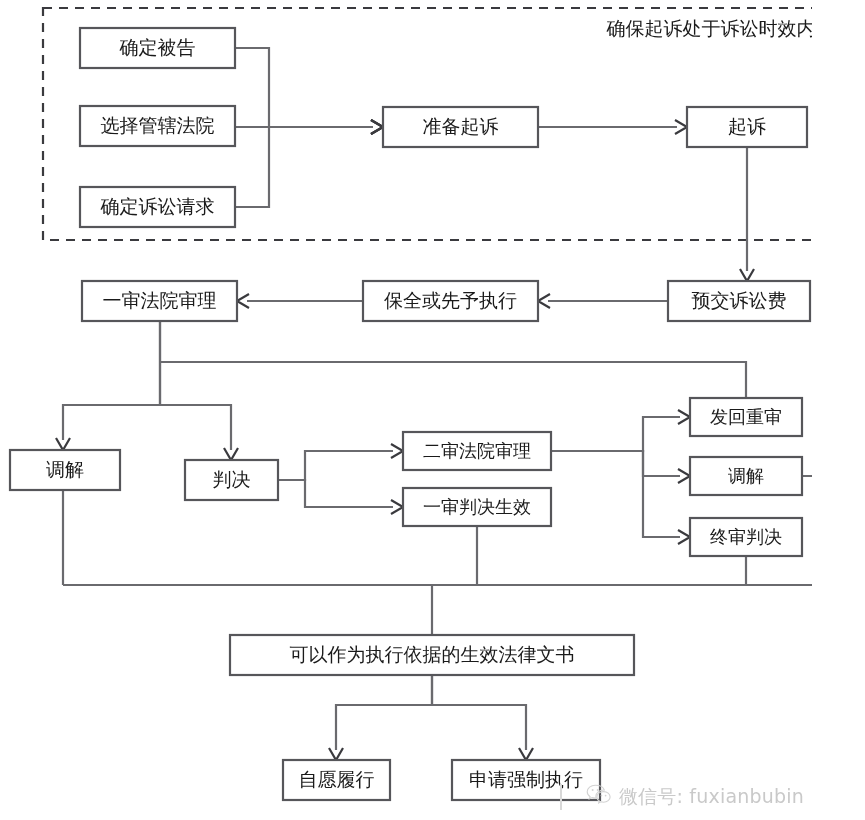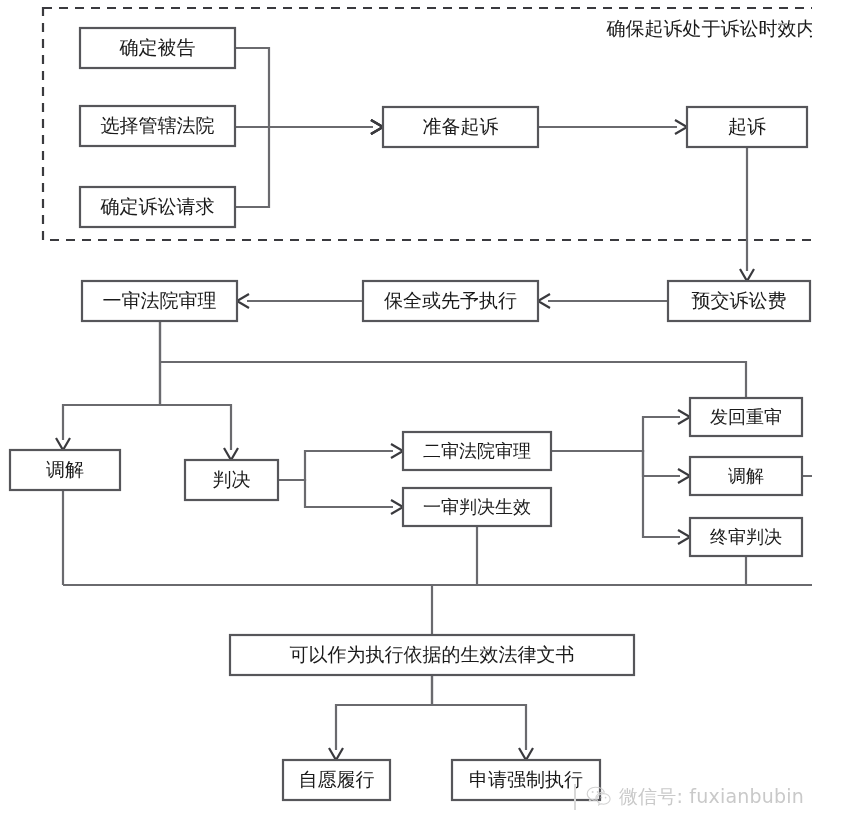--- a/index.html
+++ b/index.html
@@ -60,23 +60,23 @@
     font-size: 19px;
     text-anchor: middle;
     dominant-baseline: middle;
   }
   
   #watermark {
     position: absolute;
     right: 8px;
     bottom: 10px;
     display: flex;
-    align-items: flex-end;
+    align-items: flex-start;
     gap: 7px;
-    padding-left: 10px;
+    padding-left: 24px;
     border-left: 2px solid #d8d8d8;
     color: #c9c9c9;
     font-family: "DejaVu Sans", "Liberation Sans", sans-serif;
     font-size: 19px;
     white-space: nowrap;
     user-select: none;
   }
   #watermark .wm-text {
     color: #c9c9c9;
     letter-spacing: .2px;

